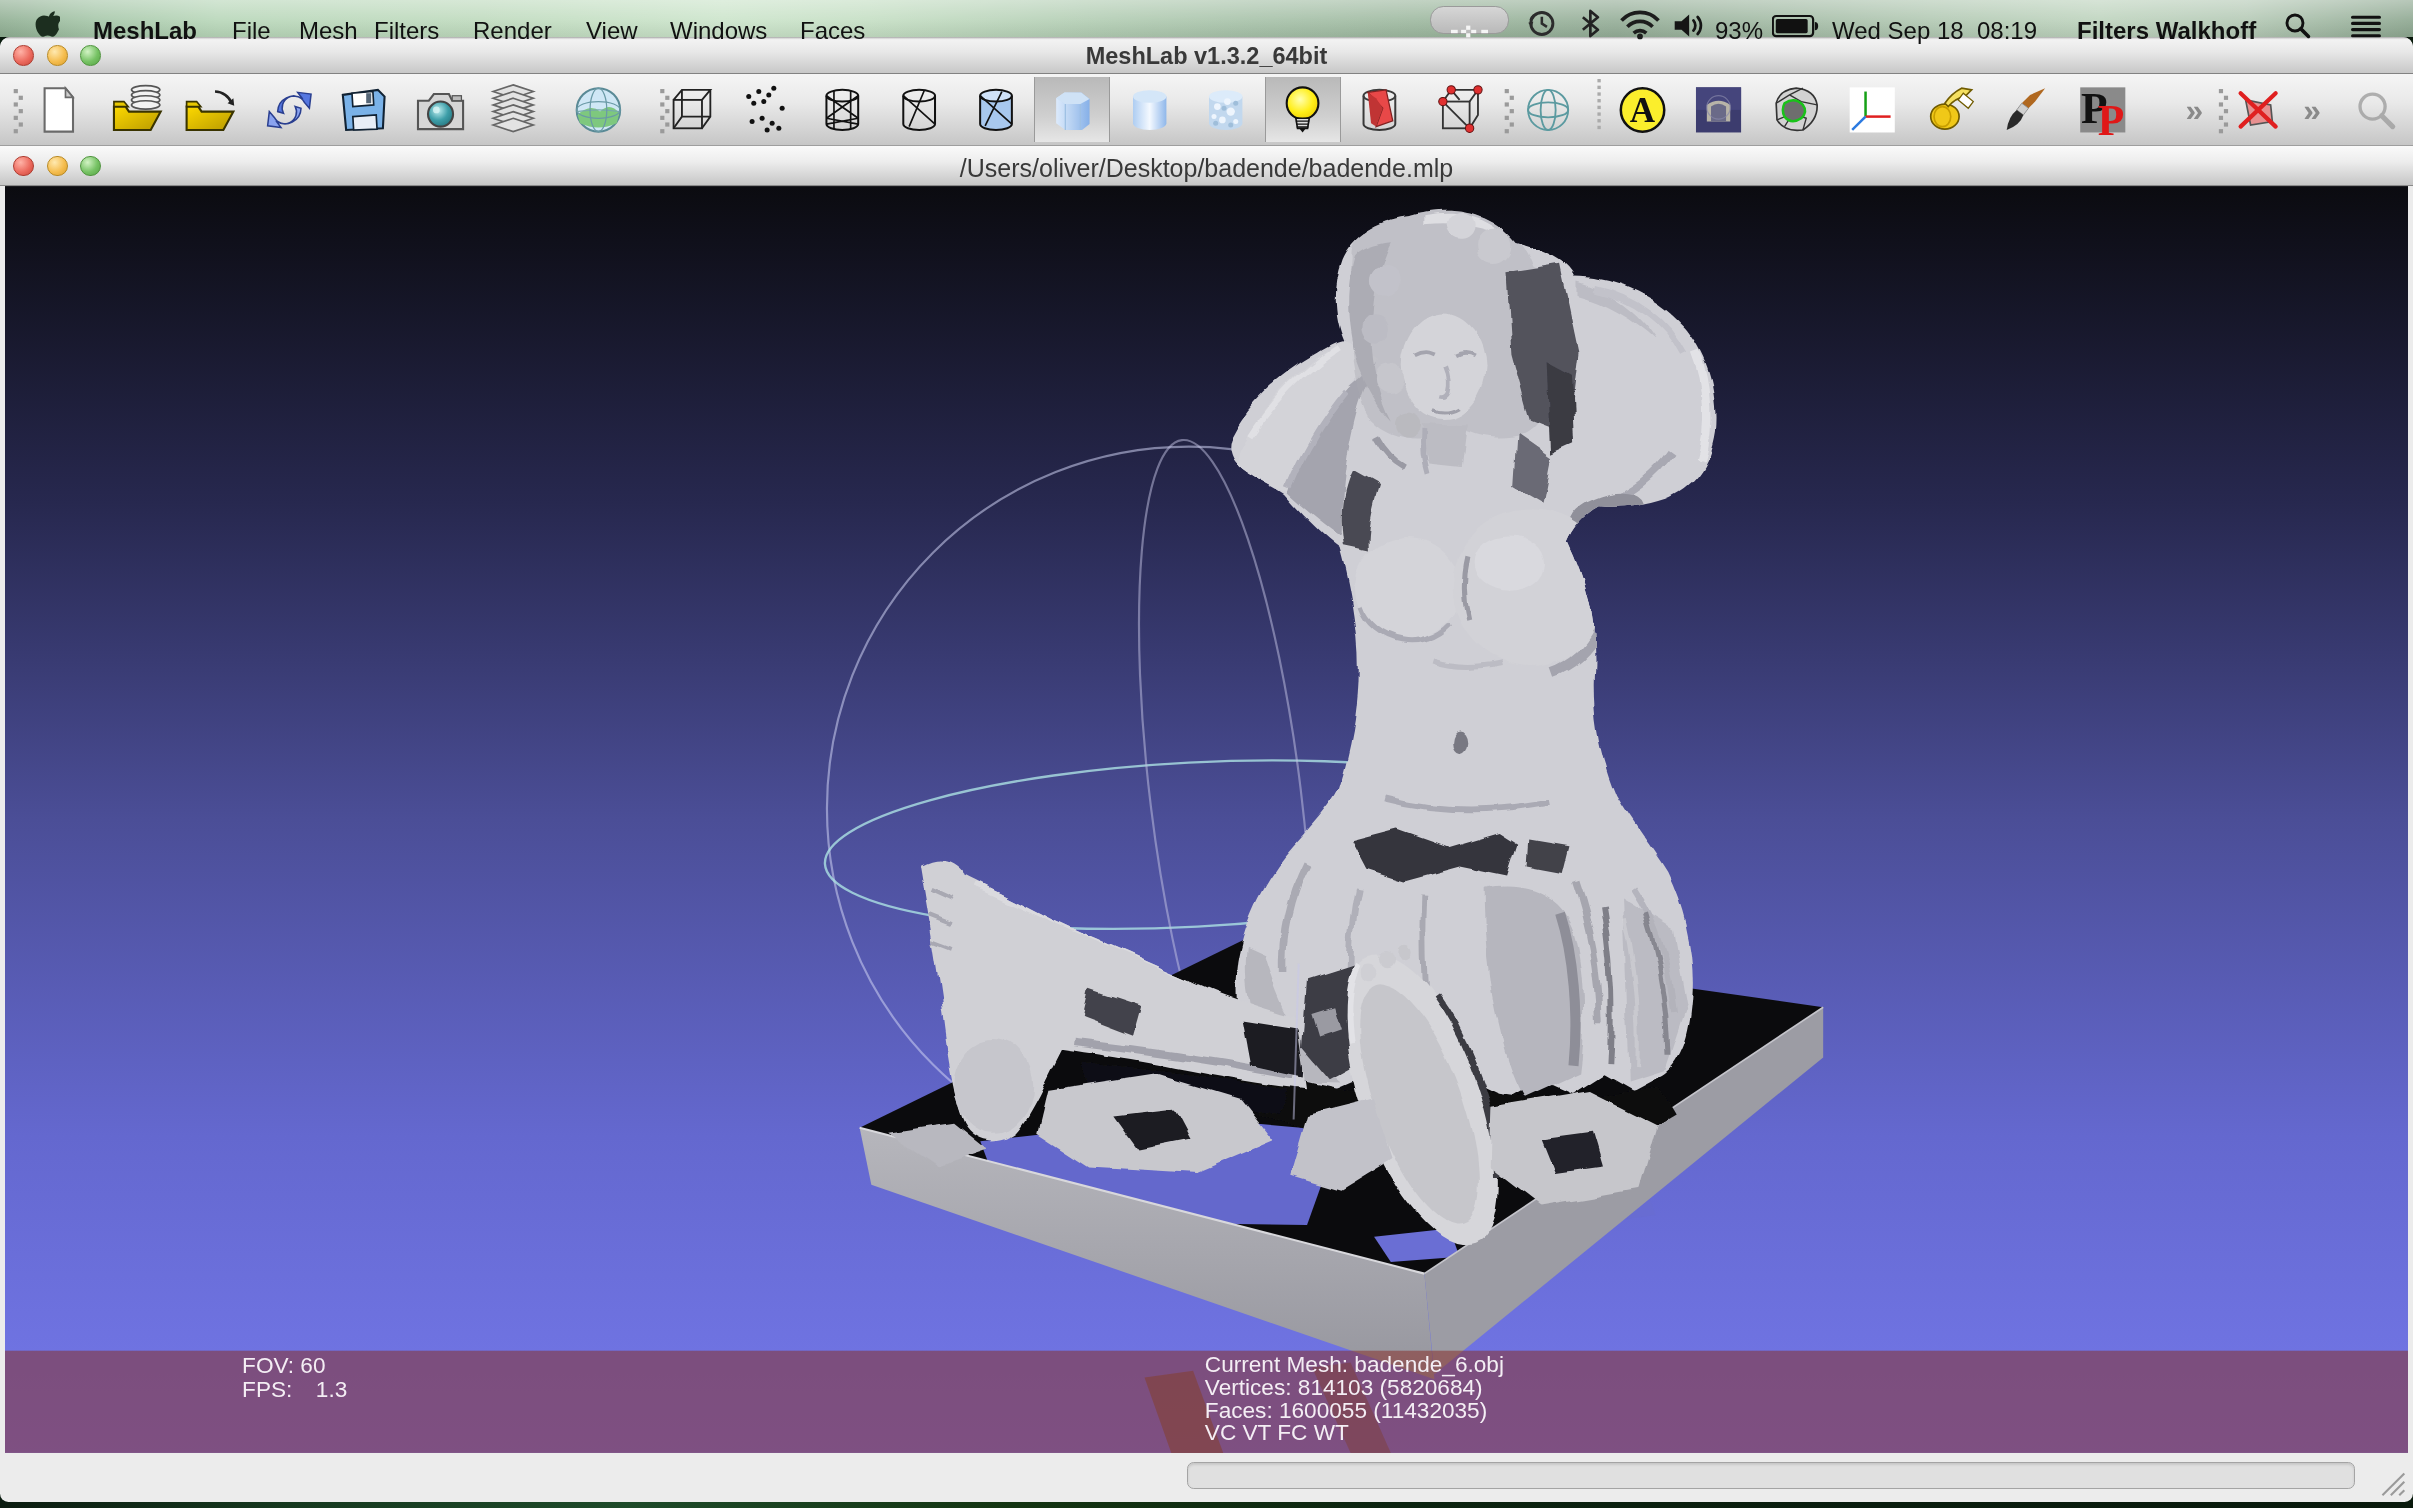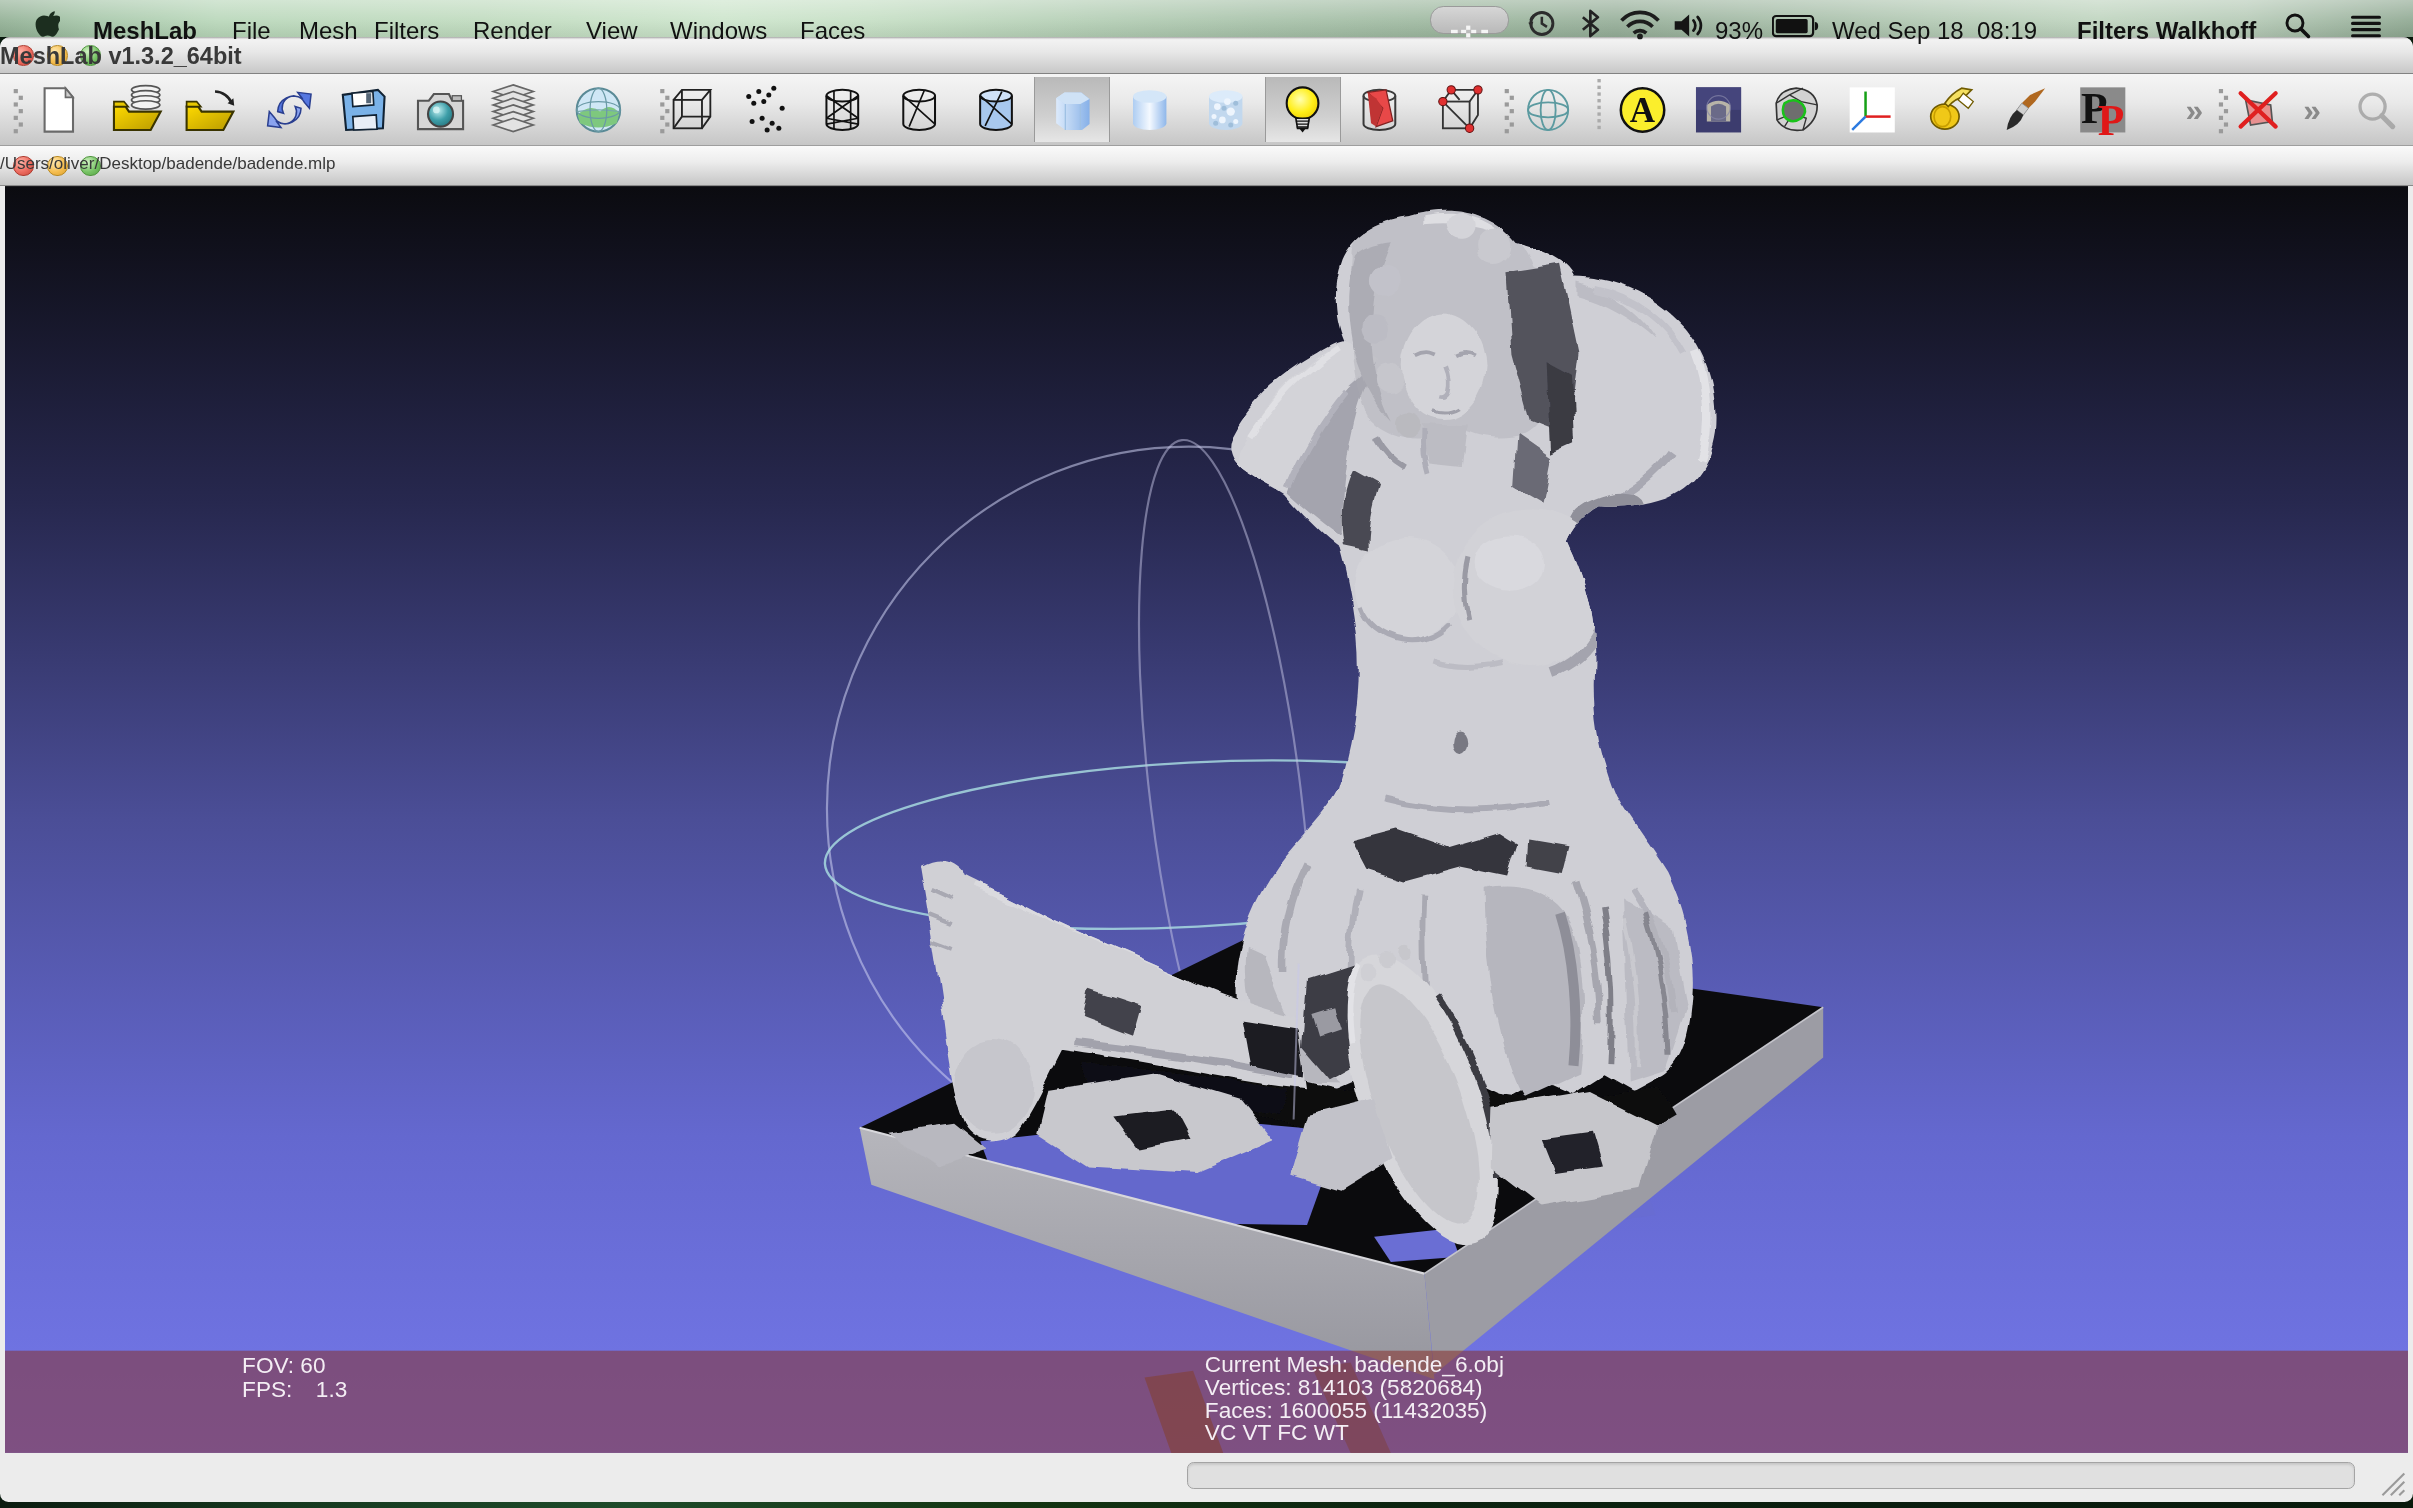--- a/index.html
+++ b/index.html
@@ -11,21 +11,21 @@
  box-shadow:0 0.8px 1.7px rgba(0,0,0,.35);z-index:50;}
 .mi{position:absolute;top:12px;height:37px;line-height:37px;font-size:24px;color:#111;}
 .mib{font-weight:bold;}
 #win{position:absolute;left:0;top:37px;width:2413px;height:1462px;background:#ececec;
  border-radius:10px 10px 8.4px 8.4px;z-index:10;}
 .tbar{position:absolute;left:0;width:2413px;
  background:linear-gradient(180deg,#f5f5f5 0%,#e8e8e8 40%,#d5d5d5 75%,#c8c8c8 100%);}
 #tb1{top:0;height:36px;border-radius:10px 10px 0 0;border-bottom:0.8px solid #828282;}
 #tb2{top:109px;height:39px;border-bottom:0.8px solid #8a8a8a;
  background:linear-gradient(180deg,#fafafa 0%,#ededed 40%,#d3d3d3 80%,#c6c6c6 100%);}
-.ttl{position:absolute;left:0;width:100%;color:#393939;}
+.ttl{position:absolute;left:0;width:100%;text-align:center;color:#393939;}
 .lights{position:absolute;left:13.4px;top:8.4px;width:101px;height:20px;}
 .lt{position:absolute;top:0;width:18.4px;height:18.4px;border-radius:50%;}
 .ltr{left:0;background:radial-gradient(circle at 35% 30%,#ffb3a7,#ec6b5f 55%,#c94438);border:0.8px solid #ae3c30;}
 .lty{left:34px;background:radial-gradient(circle at 35% 30%,#ffe9b0,#f5bd4f 55%,#d99e2b);border:0.8px solid #b98a24;}
 .ltg{left:67px;background:radial-gradient(circle at 35% 30%,#d2f3c4,#76c264 55%,#54a241);border:0.8px solid #50953f;}
 #toolbar{position:absolute;left:0;top:37px;width:2413px;height:71px;
  background:linear-gradient(180deg,#f5f5f5 0%,#e9e9e9 40%,#d2d2d2 80%,#c6c6c6 100%);border-bottom:0.8px solid #9e9e9e;}
 .pressed{position:absolute;top:3.4px;height:65px;width:74px;
  background:linear-gradient(180deg,#b9b9b9,#cfcfcf 60%,#e6e6e6);border-left:0.8px solid #9a9a9a;border-right:0.8px solid #9a9a9a;}
 #status{position:absolute;left:0;top:1416px;width:2413px;height:49px;background:#ececec;border-radius:0 0 8.4px 8.4px;}
@@ -356,21 +356,21 @@
       <path d="M7,7 L20,20" stroke="#9a9a9a" stroke-width="6" stroke-linecap="round"></path>
     </g>
    </svg>
   </div>
   <div class="tbar" id="tb2">
     <div class="lights" style="top:10px">
         <div class="lt ltr"></div>
         <div class="lt lty"></div>
         <div class="lt ltg"></div>
       </div>
-    <div class="ttl" style="top:7.5px;font-size:17px;font-weight:500;">/Users/oliver/Desktop/badende/badende.mlp</div>
+    <div class="ttl" style="top:7.5px;font-size:25px;font-weight:500;">/Users/oliver/Desktop/badende/badende.mlp</div>
   </div>
   <div id="gl">
    <svg width="2403" height="1267" viewBox="6 222 2868 1512">
     <defs>
       <linearGradient id="bgGrad" x1="0" y1="222" x2="0" y2="1734" gradientUnits="userSpaceOnUse">
         <stop offset="0" stop-color="#0b0b10"></stop>
             <stop offset=".25" stop-color="#27284f"></stop>
         <stop offset=".5" stop-color="#4b4e97"></stop>
             <stop offset=".75" stop-color="#6468cf"></stop>
         <stop offset="1" stop-color="#7478ea"></stop>

